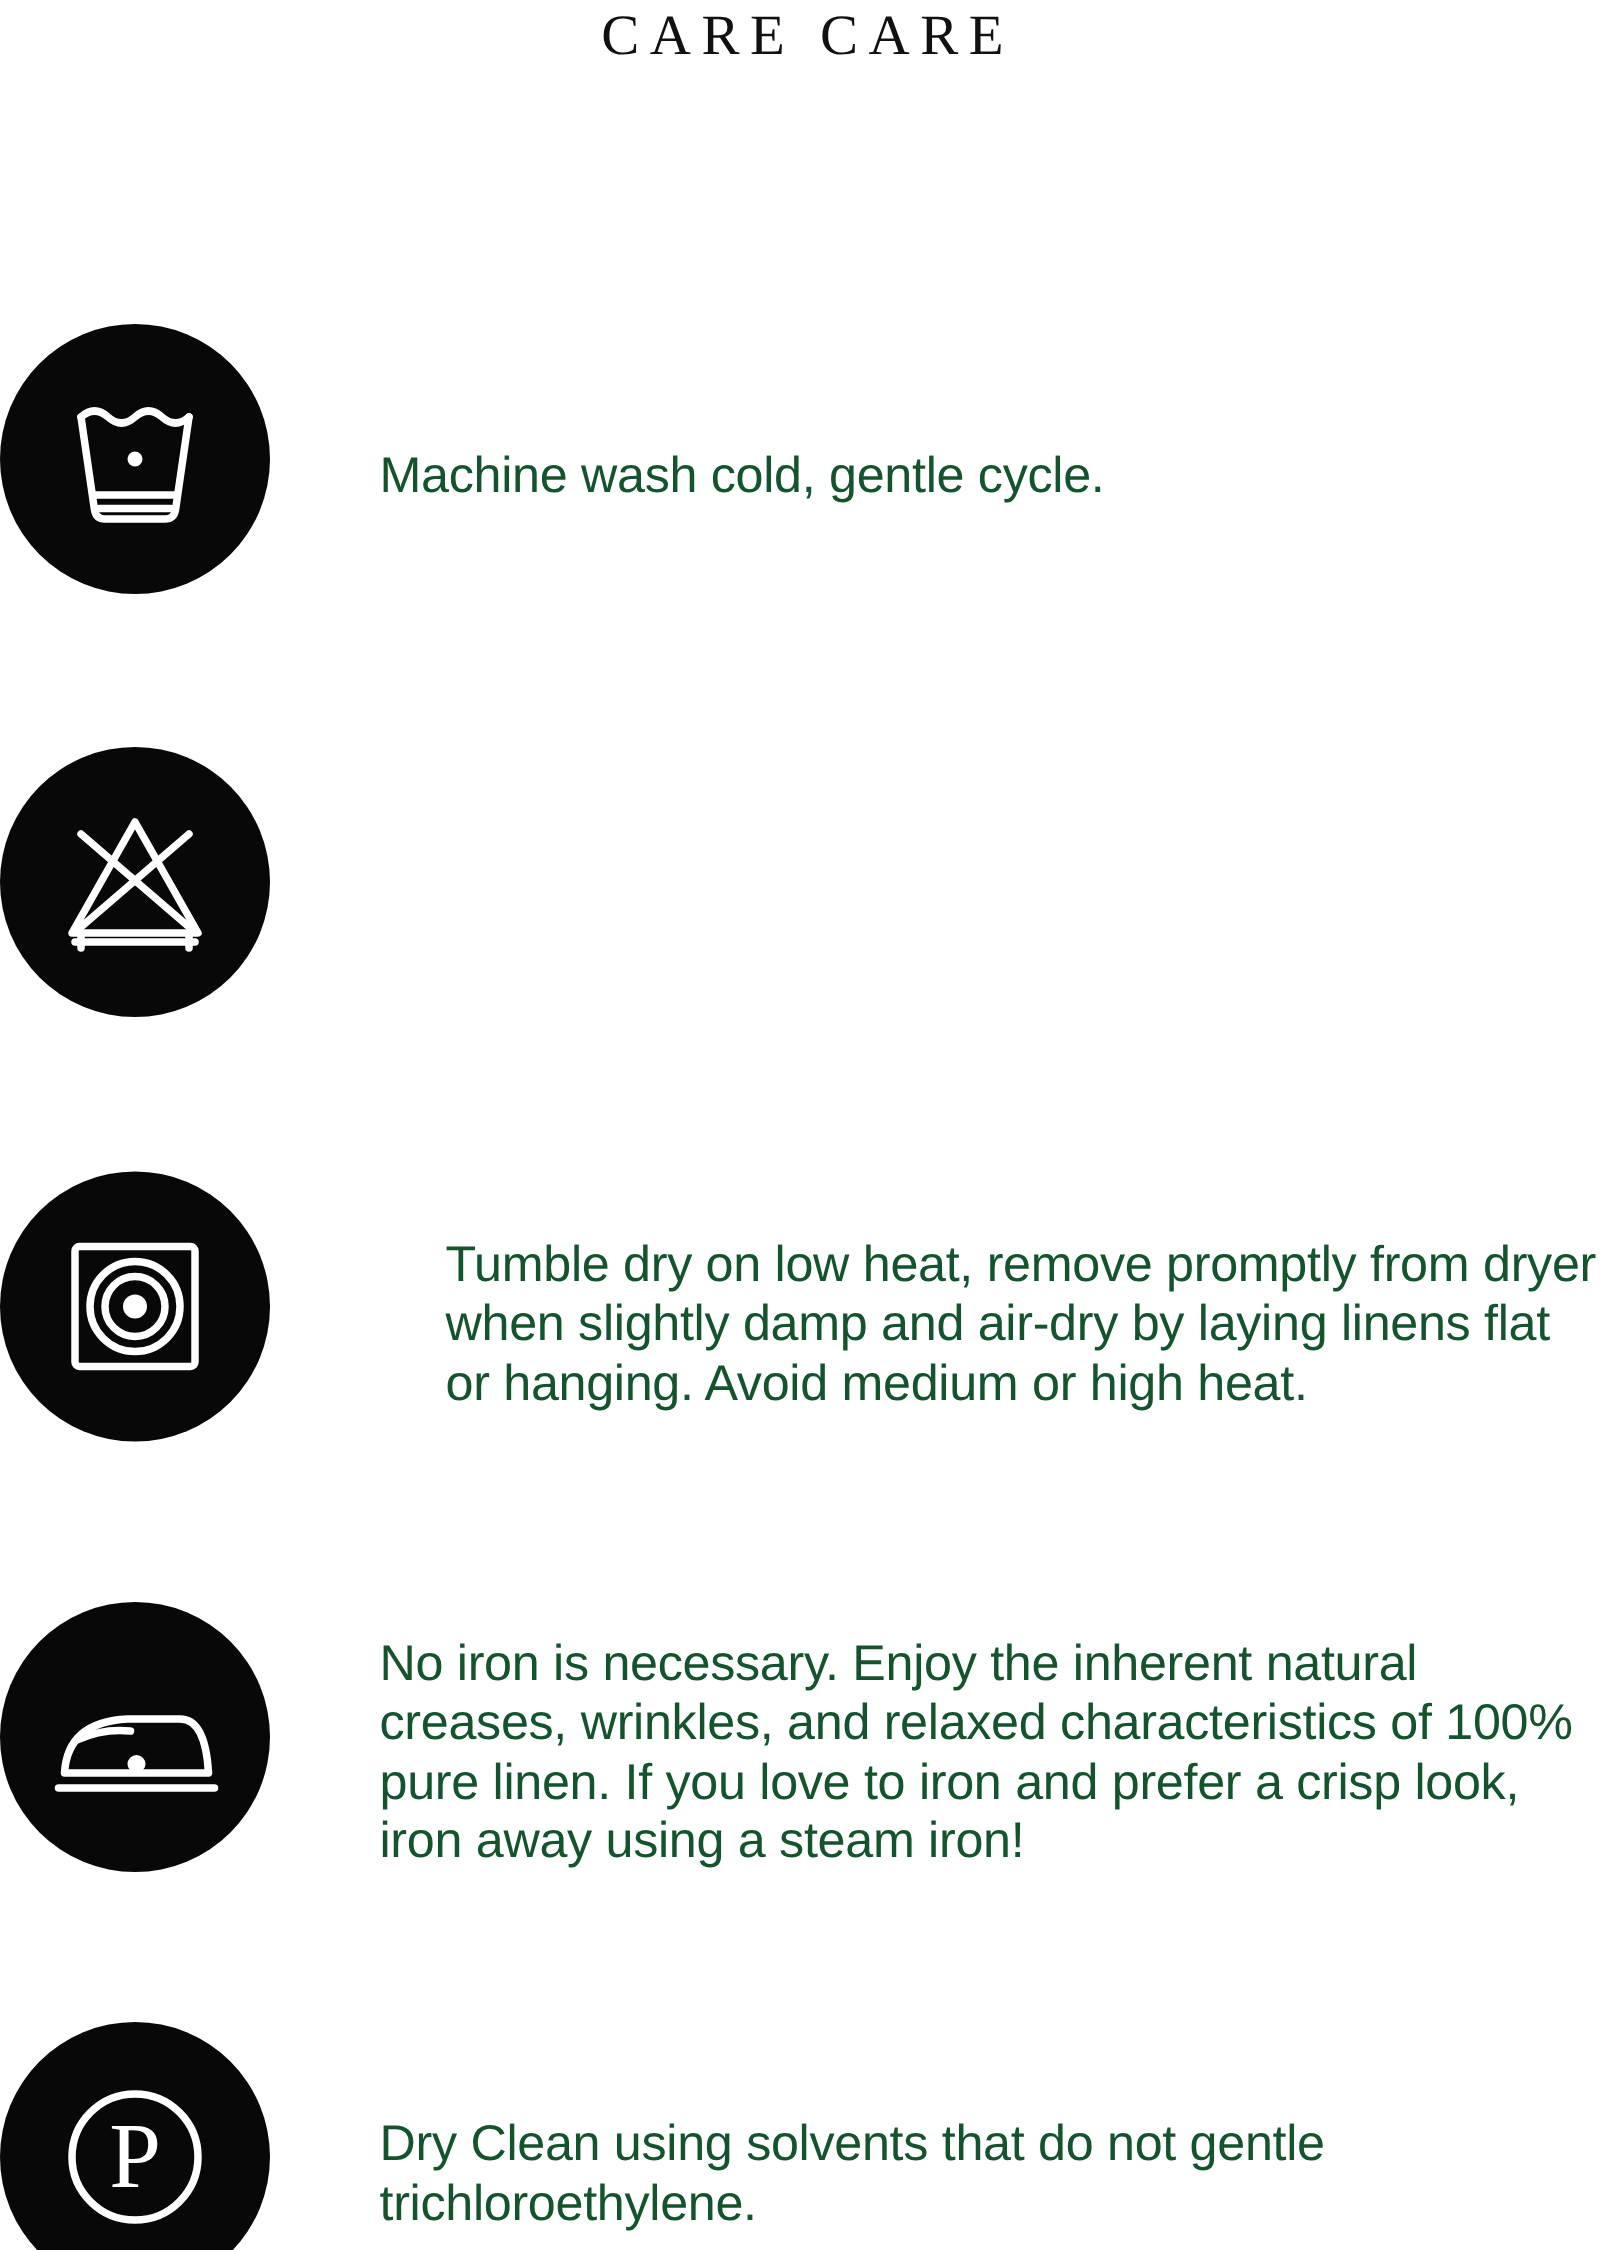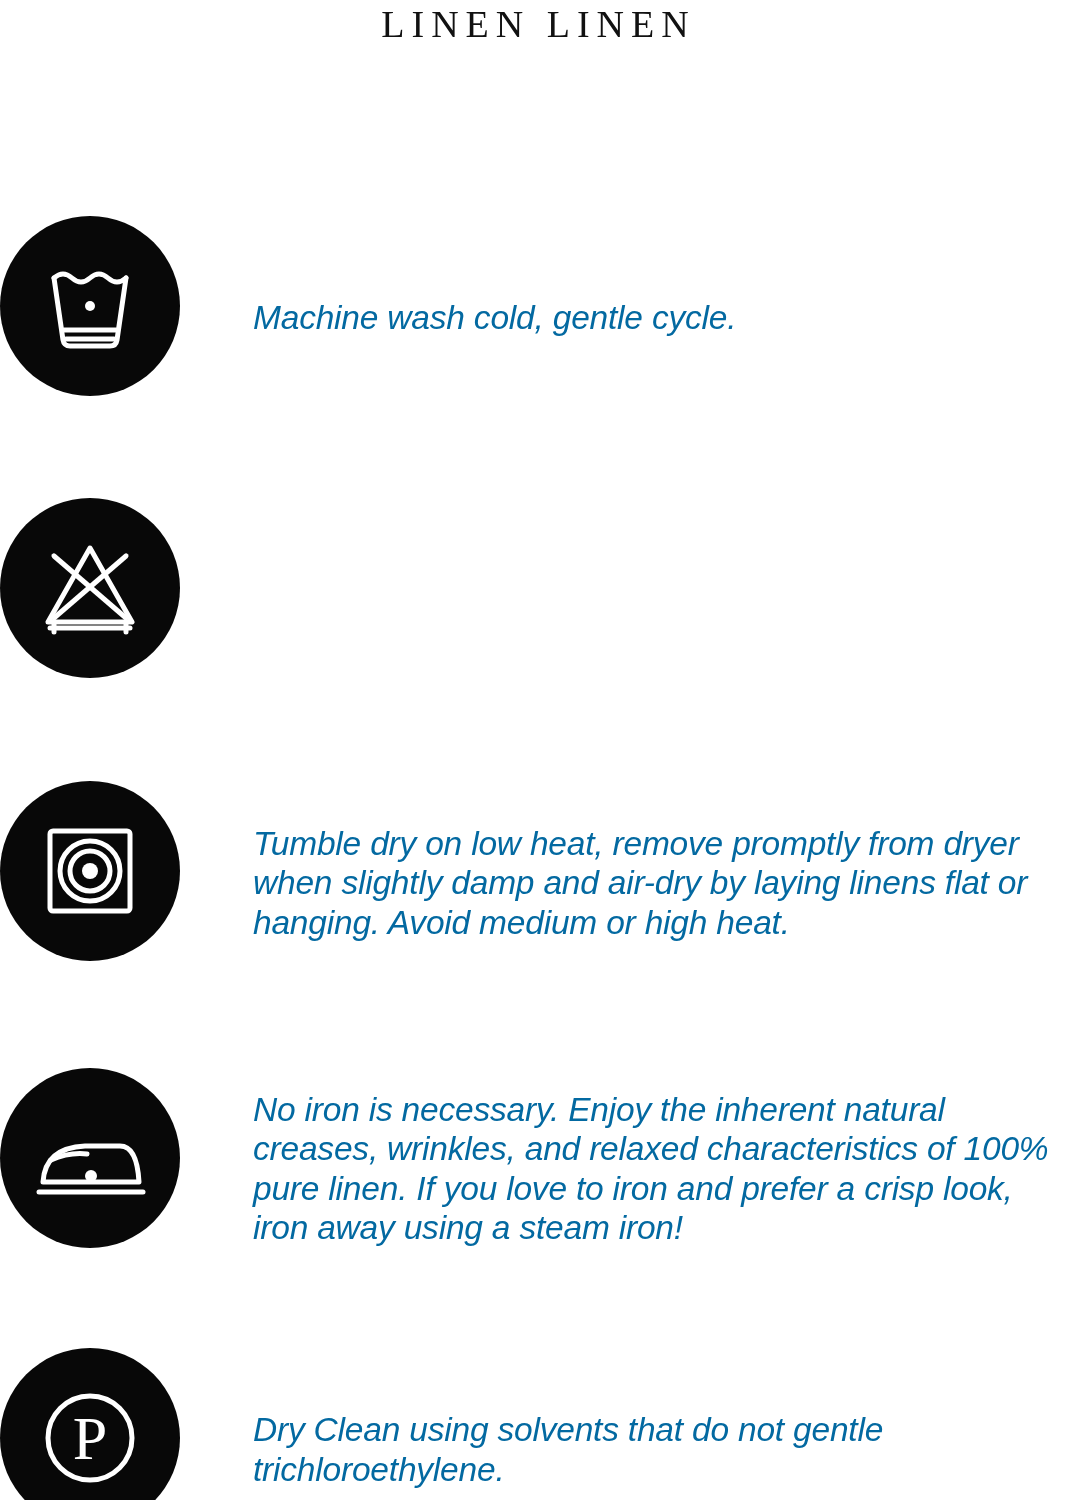--- a/index.html
+++ b/index.html
@@ -62,39 +62,38 @@
   }
   .icon-badge svg {
     display: block;
   }
   .care-text {
     flex: 1 1 auto;
     padding-left: 73px;
     padding-right: 12px;
     font-size: 33.5px;
     line-height: 1.18;
-    font-style: italic;
-    color: #0369a1;
+    color: #14532d;
     letter-spacing: -0.2px;
     margin-top: 24px;
   }
 
   
   #row-0 { top: 170px; }
   #row-1 { top: 452px; }
-  #row-2 { top: 735px; }
+  #row-2 { top: 735px; gap: 44px; }
   #row-3 { top: 1020px; align-items: flex-end; }
   #row-4 { top: 1302px; }
 </style>
 </head>
 <body>
 
 <div class="page">
 
-  <h1 class="page-title">LINEN LINEN</h1>
+  <h1 class="page-title">CARE CARE</h1>
 
   <ul class="care-list">
 
     <li class="care-row" id="row-0">
       <div class="icon-wrap">
         <div class="icon-badge">
           <svg width="120" height="120" viewBox="0 0 120 120" aria-hidden="true">
             <g fill="none" stroke="#ffffff" stroke-width="5" stroke-linecap="round" stroke-linejoin="round">
               <path d="M24 32 L33 94 Q34 100 40 100 L80 100 Q86 100 87 94 L96 32"></path>
               <path d="M24 32 Q33 24 42 32 Q51 40 60 32 Q69 24 78 32 Q87 40 96 32"></path>

